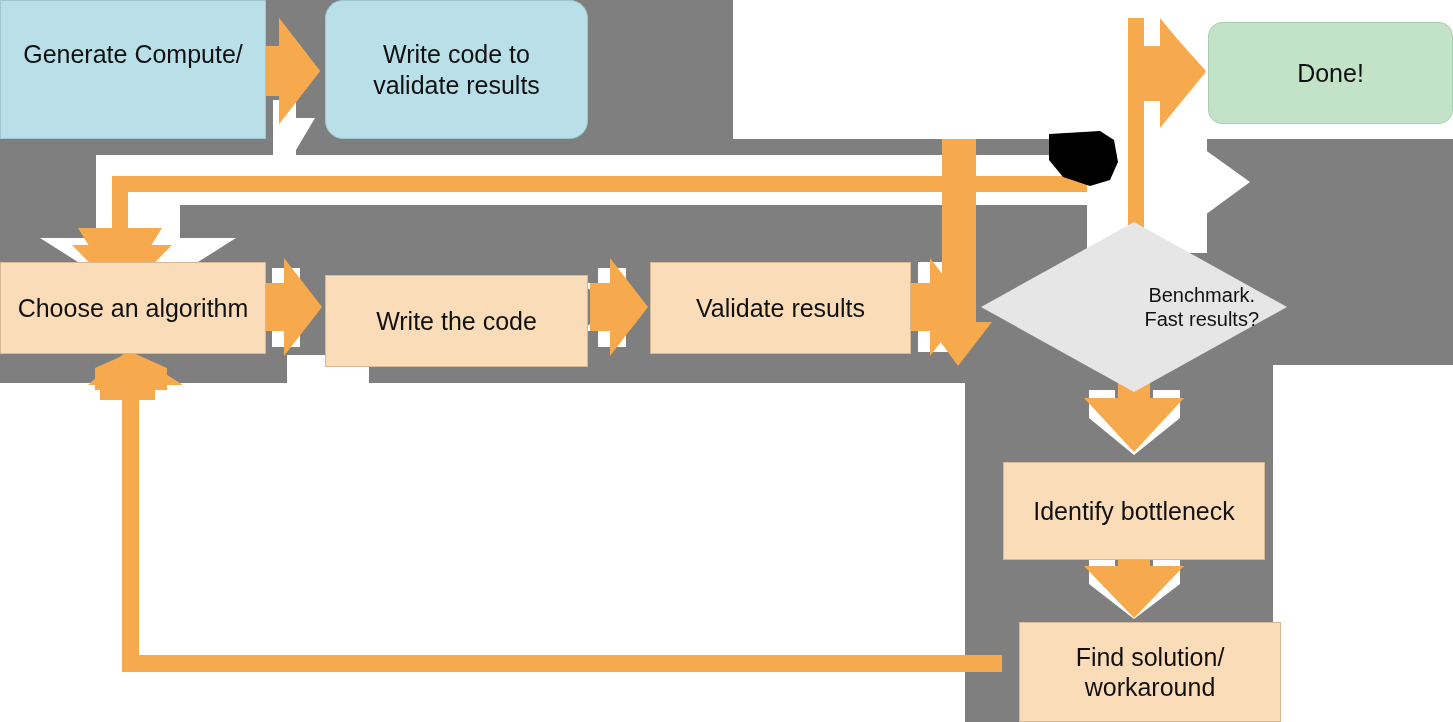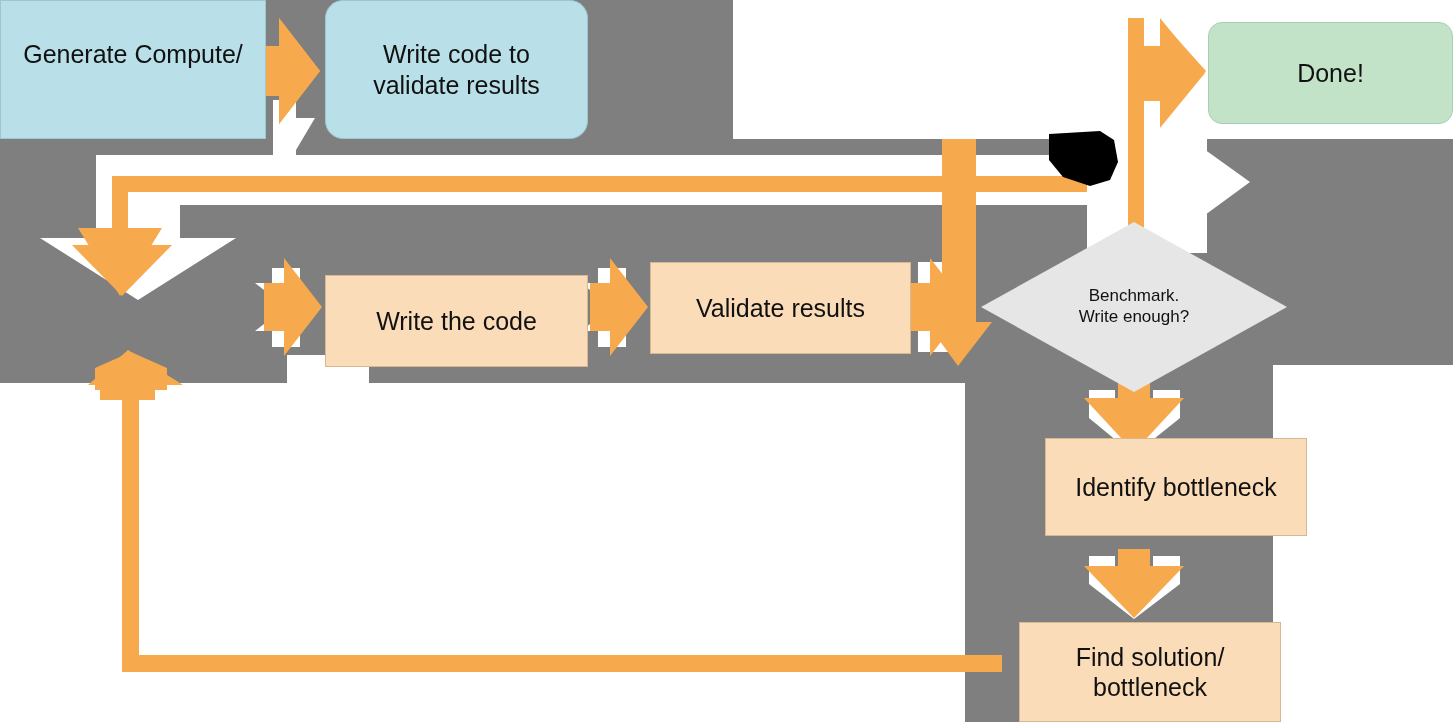--- a/index.html
+++ b/index.html
@@ -31,24 +31,24 @@
     font-size:25px;
   }
   .node-green{
     background:#c3e3c8;
     border:1px solid #aacfb0;
     border-radius:14px;
     font-size:25px;
   }
   .diamond-label{
     position:absolute;
-    display:flex;align-items:center;justify-content:center;
+    display:flex;align-items:center;justify-content:flex-end;
     text-align:center;
     color:#111111;
-    font-size:17px;
+    font-size:20px;
     line-height:1.22;
     pointer-events:none;
   }
 </style>
 </head>
 <body>
 
 <div id="canvas">
 
   <svg class="layer" viewBox="0 0 1453 722" preserveAspectRatio="none">
@@ -168,44 +168,47 @@
     </span>
   </div>
 
   <div class="node node-blue" style="left:325px;top:0px;width:263px;height:139px;border-radius:18px;">
     <span>
       <span>Write code to</span><br>
       <span>validate results</span>
     </span>
   </div>
 
+  <div class="node node-peach" style="left:0px;top:262px;width:266px;height:92px;">
+    <span>Choose an algorithm</span>
+  </div>
 
   <div class="node node-peach" style="left:325px;top:275px;width:263px;height:92px;">
     <span>Write the code</span>
   </div>
 
   <div class="node node-peach" style="left:650px;top:262px;width:261px;height:92px;">
     <span>Validate results</span>
   </div>
 
   <div class="diamond-label" style="left:1009px;top:265px;width:250px;height:84px;">
     <span>
       <span>Benchmark.</span><br>
-      <span>Write enough?</span>
+      <span>Fast results?</span>
     </span>
   </div>
 
   <div class="node node-green" style="left:1208px;top:22px;width:245px;height:102px;">
     <span>Done!</span>
   </div>
 
-  <div class="node node-peach" style="left:1003px;top:438px;width:262px;height:98px;margin-left:42px;">
+  <div class="node node-peach" style="left:1003px;top:462px;width:262px;height:98px;">
     <span>Identify bottleneck</span>
   </div>
 
   <div class="node node-peach" style="left:1003px;top:622px;width:262px;height:100px;margin-left:16px;">
     <span>
       <span>Find solution/</span><br>
-      <span>bottleneck</span>
+      <span>workaround</span>
     </span>
   </div>
 
 </div>
 
 </body></html>

